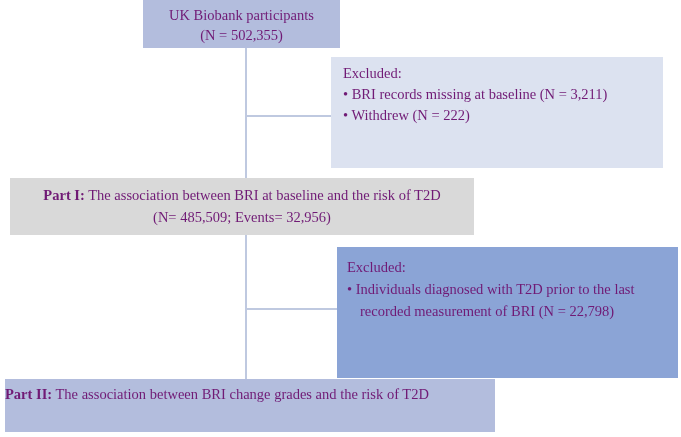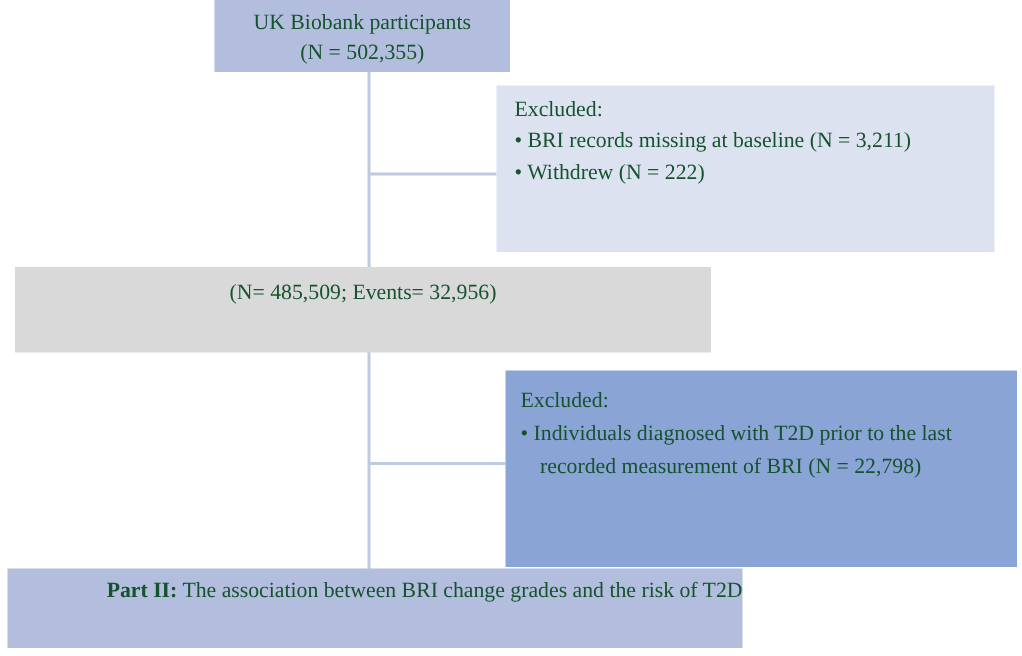--- a/index.html
+++ b/index.html
@@ -2,21 +2,21 @@
 <html><head>
 <meta charset="utf-8">
 <style>
   html, body { margin: 0; padding: 0; background: #ffffff; }
   .canvas {
     position: relative;
     width: 681px;
     height: 437px;
     background: #ffffff;
     font-family: "Liberation Serif", "DejaVu Serif", serif;
-    color: #14532d;
+    color: #701a75;
     overflow: hidden;
   }
   .connector { position: absolute; background: #bfc9e0; z-index: 0; }
   .connector.v  { left: 245px; top: 48px;  width: 2px;  height: 332px; }
   .connector.h1 { left: 246px; top: 115px; width: 85px;  height: 2px; }
   .connector.h2 { left: 246px; top: 308px; width: 91px;  height: 2px; }
 
   .box { position: absolute; z-index: 1; box-sizing: border-box; font-size: 14.5px; }
 
   .box.top-box {
@@ -45,21 +45,21 @@
   .box.excl2 {
     left: 337px; top: 247px; width: 341px; height: 131px;
     background: #8ba4d6;
     padding: 9px 6px 6px 10px;
     line-height: 22px;
   }
 
   .box.part2 {
     left: 5px; top: 379px; width: 490px; height: 53px;
     background: #b3bddd;
-    text-align: right;
+    text-align: left;
     padding-top: 4px;
     line-height: 22px;
   }
 
   .bullet-item { padding-left: 13px; text-indent: -13px; }
   .part-label { font-weight: bold; }
 </style>
 </head>
 <body>
 
@@ -74,20 +74,21 @@
     <div>(N = 502,355)</div>
   </div>
 
   <div class="box excl1">
     <div>Excluded:</div>
     <div class="bullet-item"><span>•</span> <span>BRI records missing at baseline (N = 3,211)</span></div>
     <div class="bullet-item"><span>•</span> <span>Withdrew (N = 222)</span></div>
   </div>
 
   <div class="box part1">
+    <div><span class="part-label">Part I:</span> <span>The association between BRI at baseline and the risk of T2D</span></div>
     <div>(N= 485,509; Events= 32,956)</div>
   </div>
 
   <div class="box excl2">
     <div>Excluded:</div>
     <div class="bullet-item"><span>•</span> <span>Individuals diagnosed with T2D prior to the last recorded measurement of BRI (N = 22,798)</span></div>
   </div>
 
   <div class="box part2">
     <div><span class="part-label">Part II:</span> <span>The association between BRI change grades and the risk of T2D</span></div>

